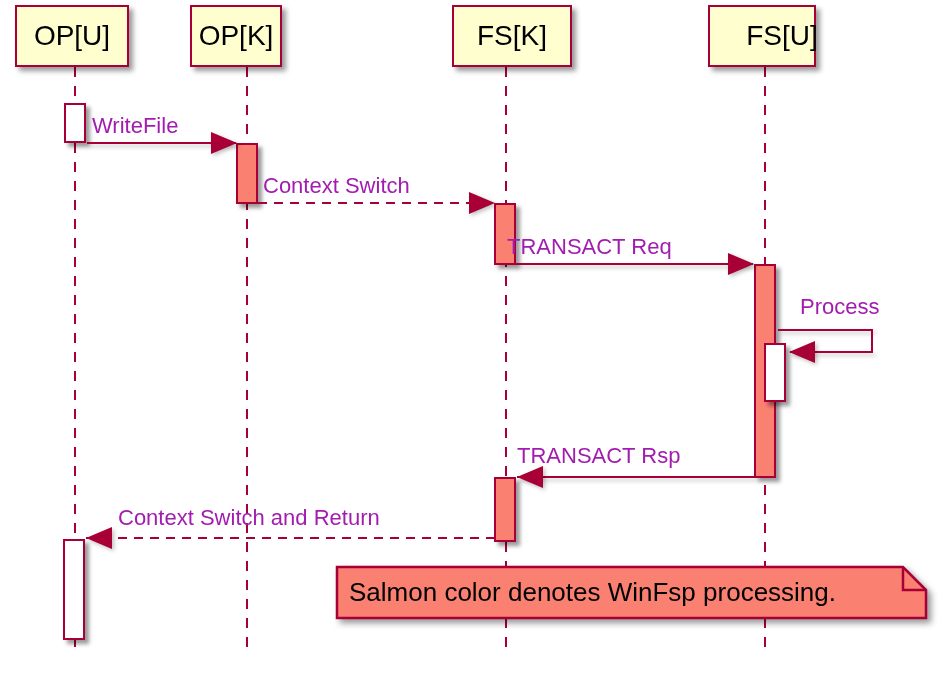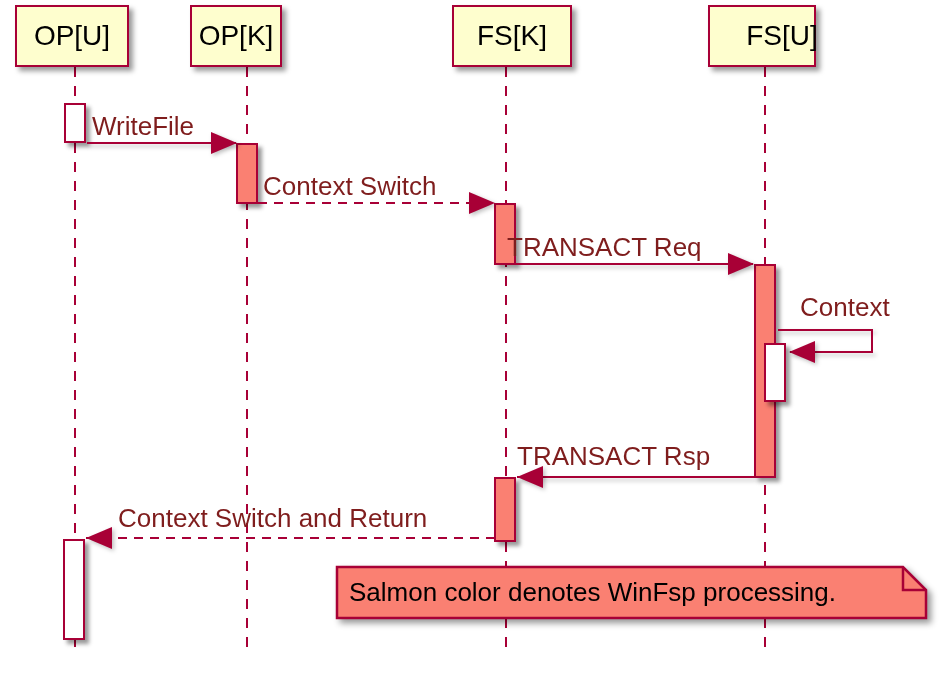--- a/index.html
+++ b/index.html
@@ -36,21 +36,21 @@
     border-left:26px solid #A80036;
     filter:drop-shadow(2px 2px 2px rgba(0,0,0,.25));
   }
   .arrow-left{
     position:absolute;width:0;height:0;
     border-top:11px solid transparent;border-bottom:11px solid transparent;
     border-right:26px solid #A80036;
     filter:drop-shadow(2px 2px 2px rgba(0,0,0,.25));
   }
   .msg-label{
-    position:absolute;font-size:26px;color:#7f1d1d;white-space:nowrap;line-height:30px;
+    position:absolute;font-size:22px;color:#a21caf;white-space:nowrap;line-height:30px;
   }
   .note-svg{position:absolute;filter:drop-shadow(4px 4px 3px rgba(0,0,0,.4));}
   .note-text{
     position:absolute;font-size:26px;color:#000;white-space:nowrap;
     display:flex;align-items:center;
   }
 </style>
 </head>
 <body>
 
@@ -86,21 +86,21 @@
   <div class="arrow-right" style="left:211px;top:132px;"></div>
 
   <div class="msg-label" style="left:263px;top:171px;">Context Switch</div>
   <div class="msg-line dashed" style="left:258px;top:202px;width:236px;"></div>
   <div class="arrow-right" style="left:469px;top:192px;"></div>
 
   <div class="msg-label" style="left:507px;top:232px;">TRANSACT Req</div>
   <div class="msg-line solid" style="left:516px;top:263px;width:237px;"></div>
   <div class="arrow-right" style="left:728px;top:253px;"></div>
 
-  <div class="msg-label" style="left:800px;top:292px;">Context</div>
+  <div class="msg-label" style="left:800px;top:292px;">Process</div>
   <div class="msg-line solid" style="left:778px;top:329px;width:95px;"></div>
   <div class="msg-vline" style="left:871px;top:329px;height:23px;"></div>
   <div class="msg-line solid" style="left:790px;top:351px;width:83px;"></div>
   <div class="arrow-left" style="left:789px;top:341px;"></div>
 
   <div class="activation" style="left:764px;top:343px;height:59px;"></div>
 
   <div class="msg-label" style="left:517px;top:441px;width:233px;text-align:left;">TRANSACT Rsp</div>
   <div class="msg-line solid" style="left:517px;top:476px;width:237px;"></div>
   <div class="arrow-left" style="left:517px;top:466px;"></div>

